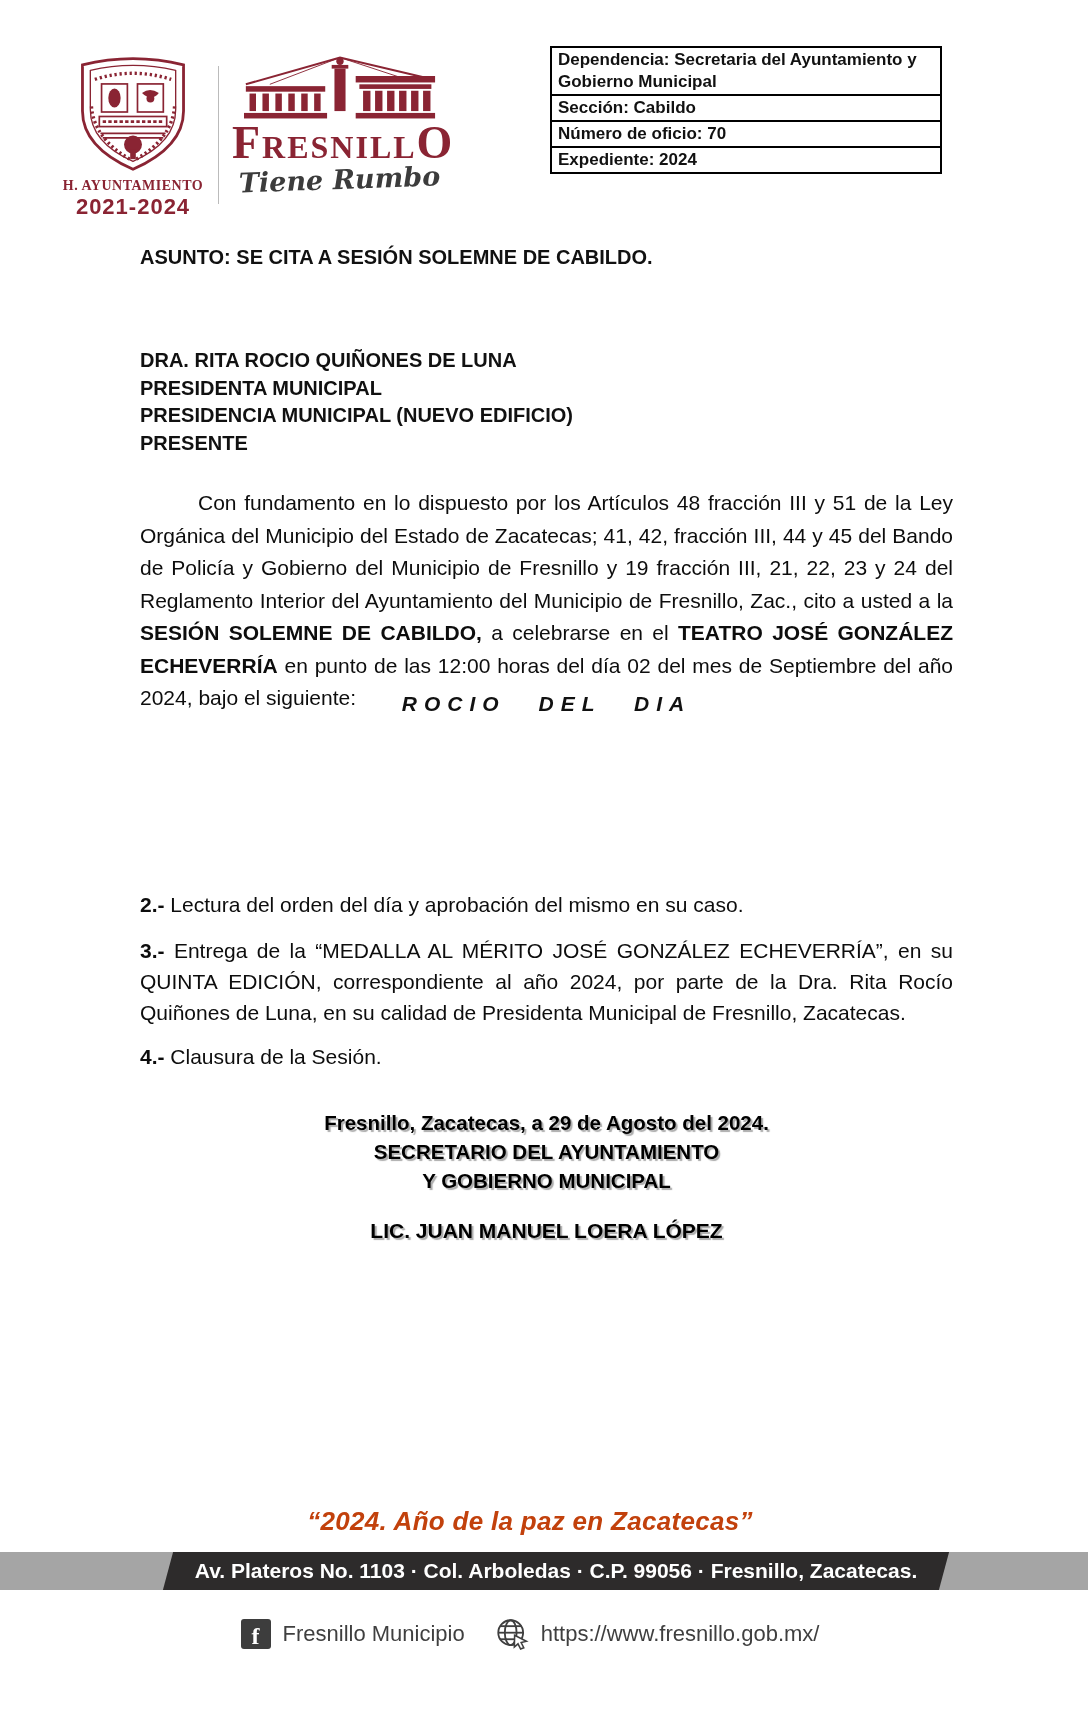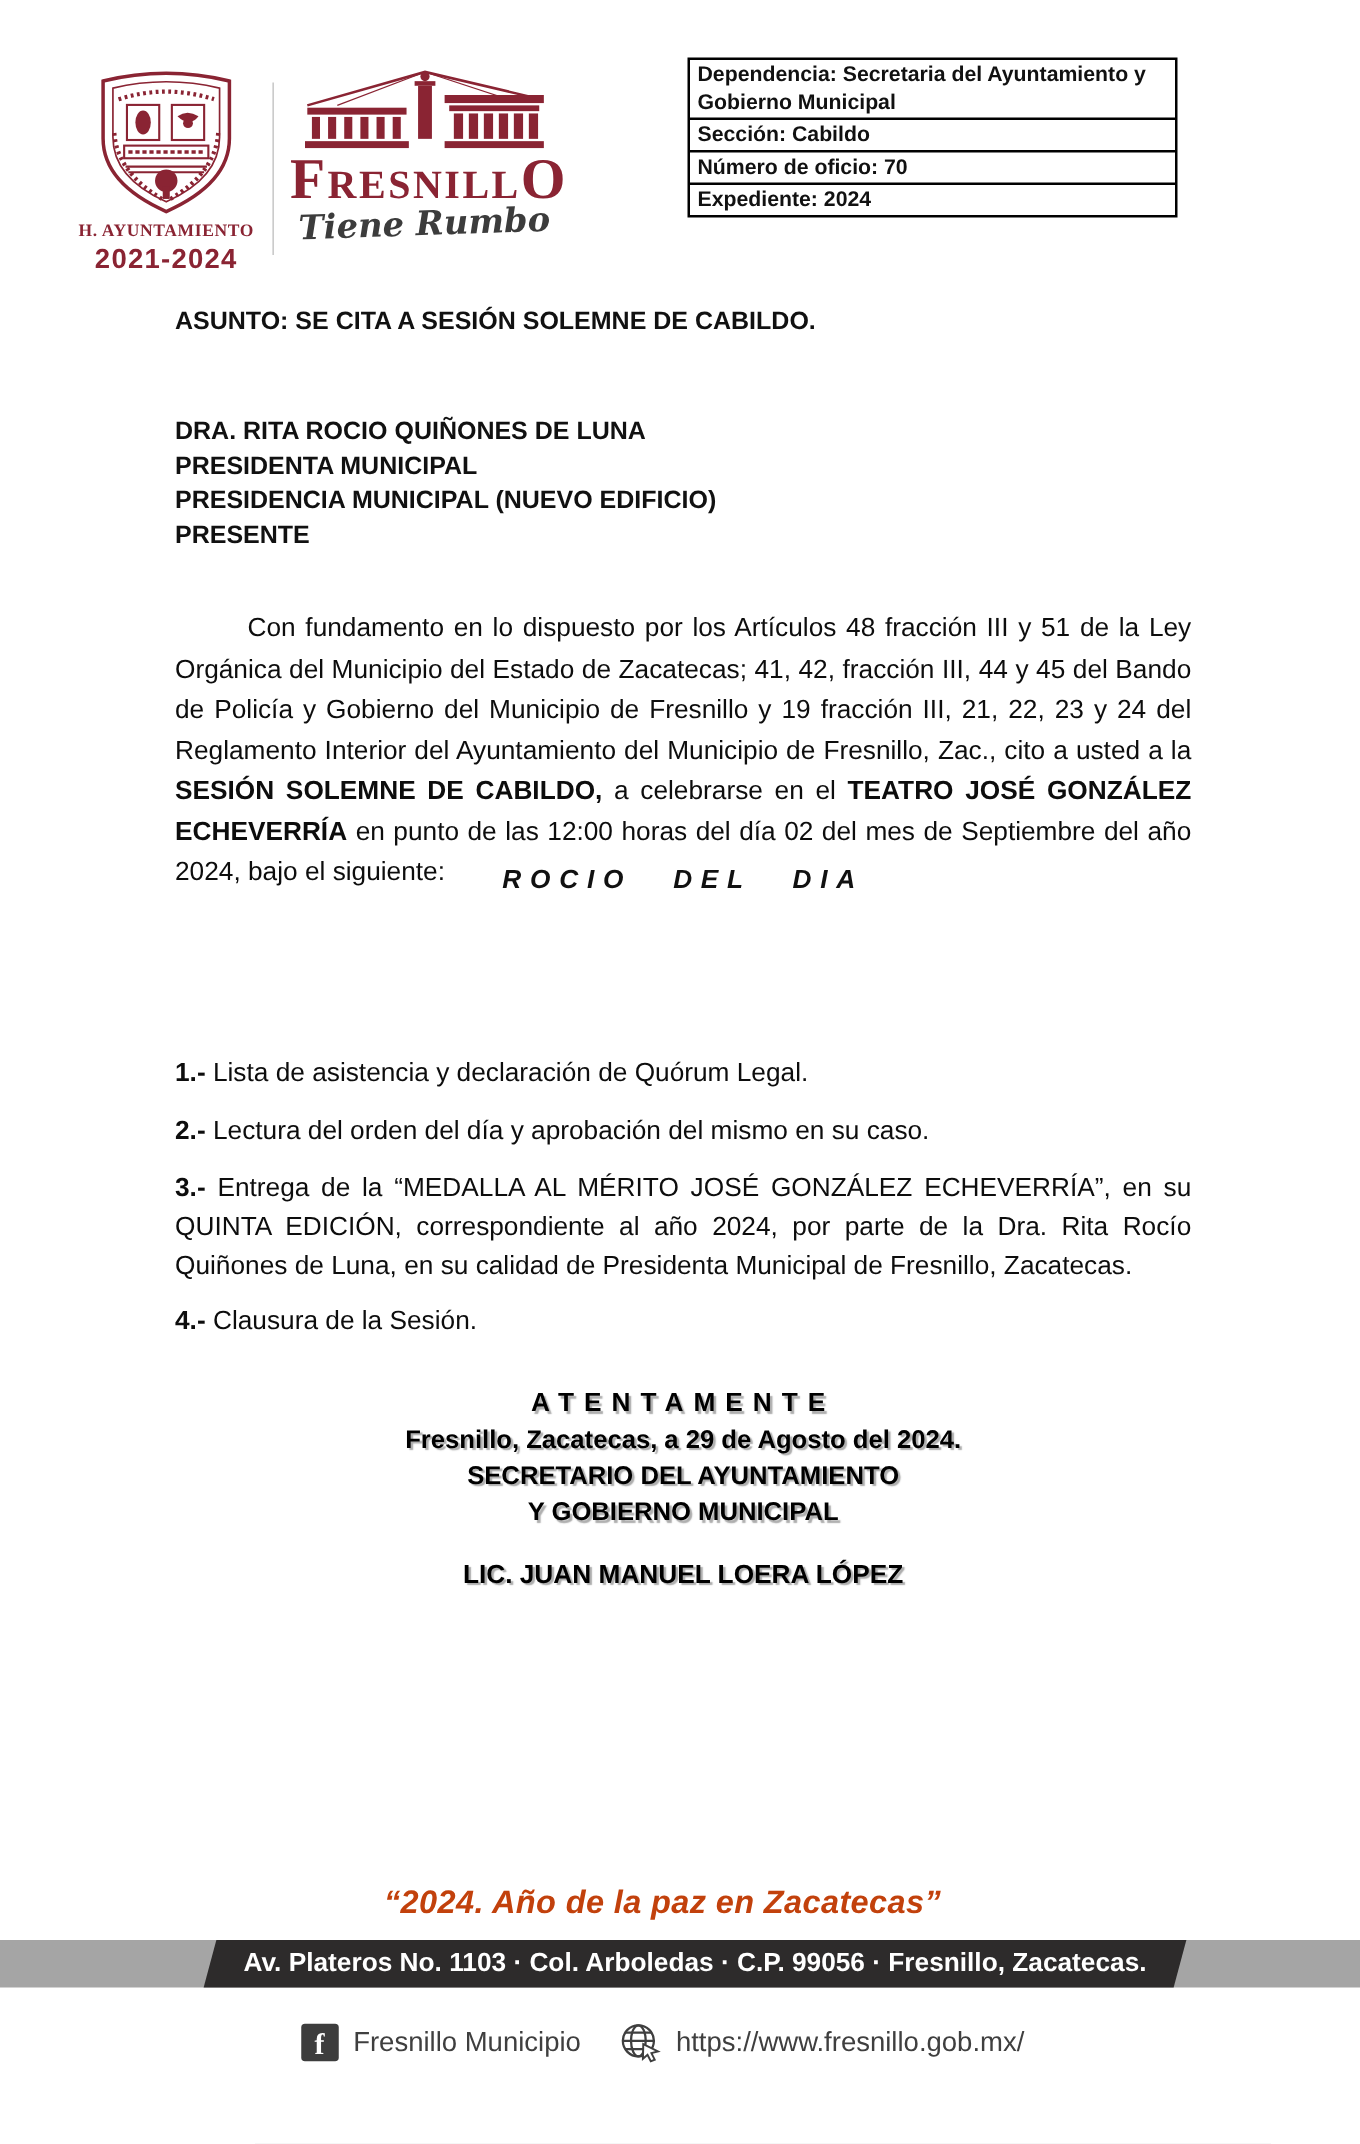--- a/index.html
+++ b/index.html
@@ -25,21 +25,21 @@
     font-size:27px; color:#3c3c3c; transform:rotate(-2deg); margin-top:0px;
   }
   .info-table {
     position:absolute; left:550px; top:46px; width:392px;
     border:2px solid #000; font-weight:bold; font-size:17px; line-height:22px;
   }
   .info-row { padding:1px 6px; }
   .info-row + .info-row { border-top:2px solid #000; }
   
   .subject { position:absolute; left:140px; top:246px; width:813px; text-align:left; font-weight:bold; font-size:20px; }
-  .addressee { position:absolute; left:140px; top:332px; font-weight:bold; font-size:20px; line-height:27.5px; }
+  .addressee { position:absolute; left:140px; top:347px; font-weight:bold; font-size:20px; line-height:27.5px; }
   .body-par {
     position:absolute; left:140px; top:487px; width:813px;
     font-size:21px; line-height:32.5px; text-align:justify; text-indent:58px; color:#0d0d0d;
   }
   .order-heading {
     position:absolute; left:140px; top:692px; width:813px; text-align:center;
     font-weight:bold; font-style:italic; font-size:21px; letter-spacing:7px; word-spacing:20px;
   }
   .order-item { position:absolute; left:140px; width:813px; font-size:21px; line-height:31px; text-align:justify; color:#0d0d0d; }
   .order-item b { font-style:normal; }
@@ -152,27 +152,25 @@
     <div>DRA. RITA ROCIO QUIÑONES DE LUNA</div>
     <div>PRESIDENTA MUNICIPAL</div>
     <div>PRESIDENCIA MUNICIPAL (NUEVO EDIFICIO)</div>
     <div>PRESENTE</div>
   </div>
 
   <p class="body-par"><span>Con fundamento en lo dispuesto por los Artículos 48 fracción III y 51 de la Ley Orgánica del Municipio del Estado de Zacatecas; 41, 42, fracción III, 44 y 45 del Bando de Policía y Gobierno del Municipio de Fresnillo y 19 fracción III, 21, 22, 23 y 24 del Reglamento Interior del Ayuntamiento del Municipio de Fresnillo, Zac., cito a usted a la </span><b>SESIÓN SOLEMNE DE CABILDO,</b><span> a celebrarse en el </span><b>TEATRO JOSÉ GONZÁLEZ ECHEVERRÍA</b><span> en punto de las 12:00 horas del día 02 del mes de Septiembre del año 2024, bajo el siguiente:</span></p>
 
   <div class="order-heading">ROCIO DEL DIA</div>
 
-  <div class="order-item item-1"><b>1.-</b><span> Lista de asistencia y declaración de Quórum Legal.</span></div>
   <div class="order-item item-2"><b>2.-</b><span> Lectura del orden del día y aprobación del mismo en su caso.</span></div>
   <div class="order-item item-3"><b>3.-</b><span> Entrega de la “MEDALLA AL MÉRITO JOSÉ GONZÁLEZ ECHEVERRÍA”, en su QUINTA EDICIÓN, correspondiente al año 2024, por parte de la Dra. Rita Rocío Quiñones de Luna, en su calidad de Presidenta Municipal de Fresnillo, Zacatecas.</span></div>
   <div class="order-item item-4"><b>4.-</b><span> Clausura de la Sesión.</span></div>
 
   <div class="closing">
-    <div class="closing-atent">ATENTAMENTE</div>
     <div class="closing-line">Fresnillo, Zacatecas, a 29 de  Agosto del 2024.</div>
     <div class="closing-line">SECRETARIO DEL AYUNTAMIENTO</div>
     <div class="closing-line">Y GOBIERNO MUNICIPAL</div>
     <div class="closing-signer">LIC. JUAN MANUEL LOERA LÓPEZ</div>
   </div>
 
   <div class="footer-quote">“2024. Año de la paz en Zacatecas”</div>
 
   <div class="addr-bar">
     <div class="addr-chip">

